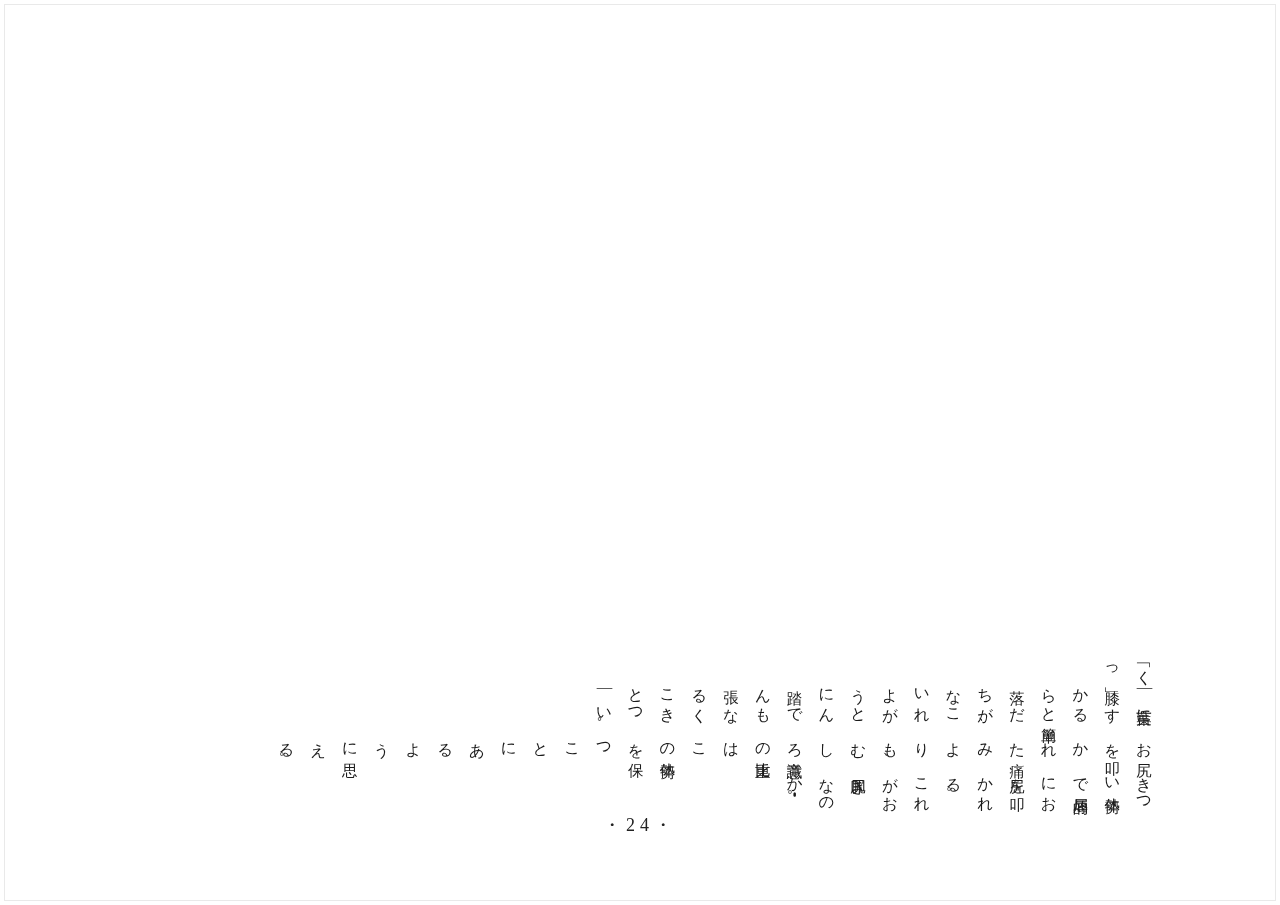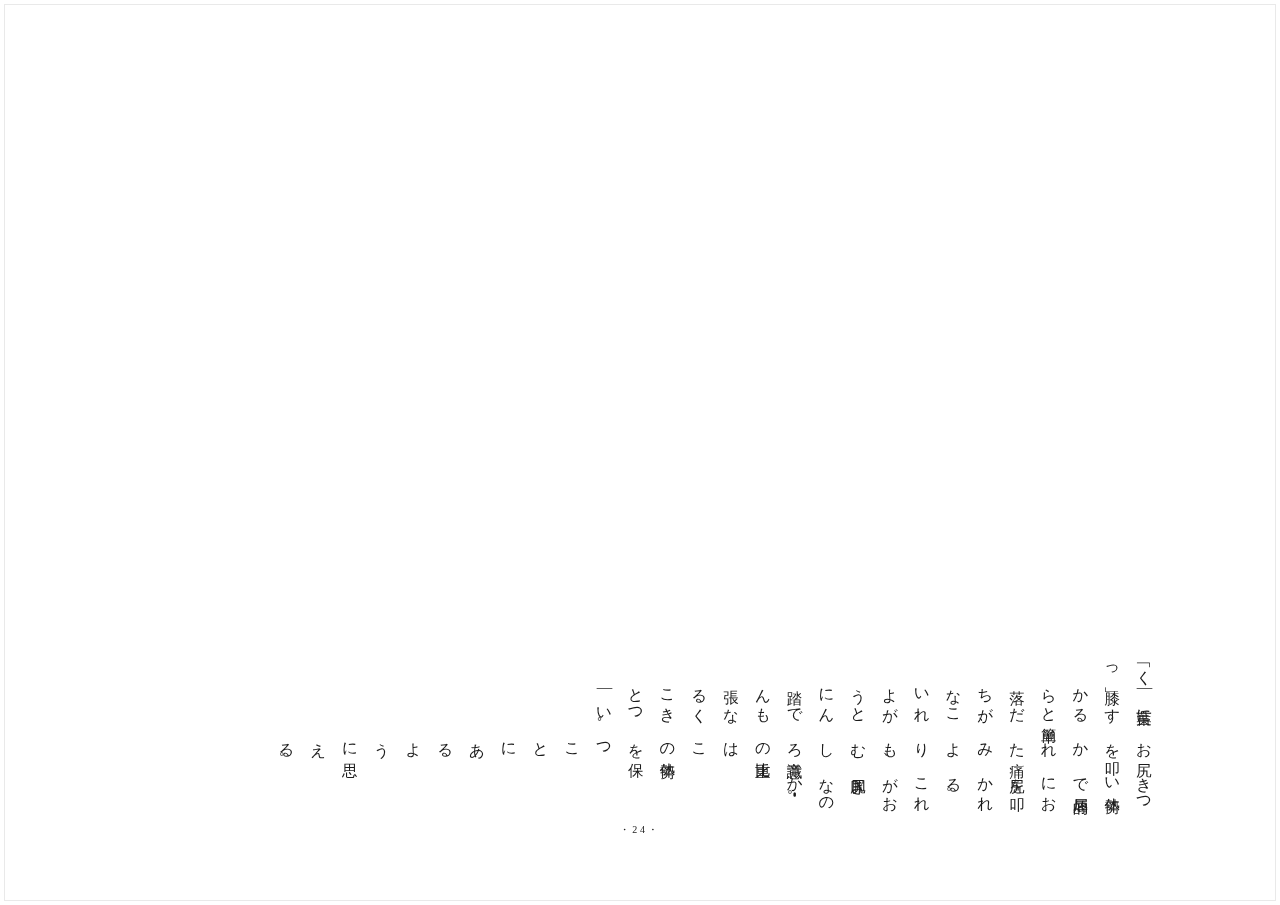--- a/index.html
+++ b/index.html
@@ -72,21 +72,21 @@
     height: 100%;
     flex: 0 0 auto;
   }
 
   .page-number {
     position: absolute;
     left: 0;
     right: 0;
     bottom: 68px;
     text-align: center;
-    font-size: 10px;
+    font-size: 18px;
     letter-spacing: 0.28em;
     color: #222;
     font-family: "Liberation Serif", "DejaVu Serif", serif;
   }
 </style>
 </head>
 <body>
 
 <div class="page">
   <div class="page-frame"></div>

